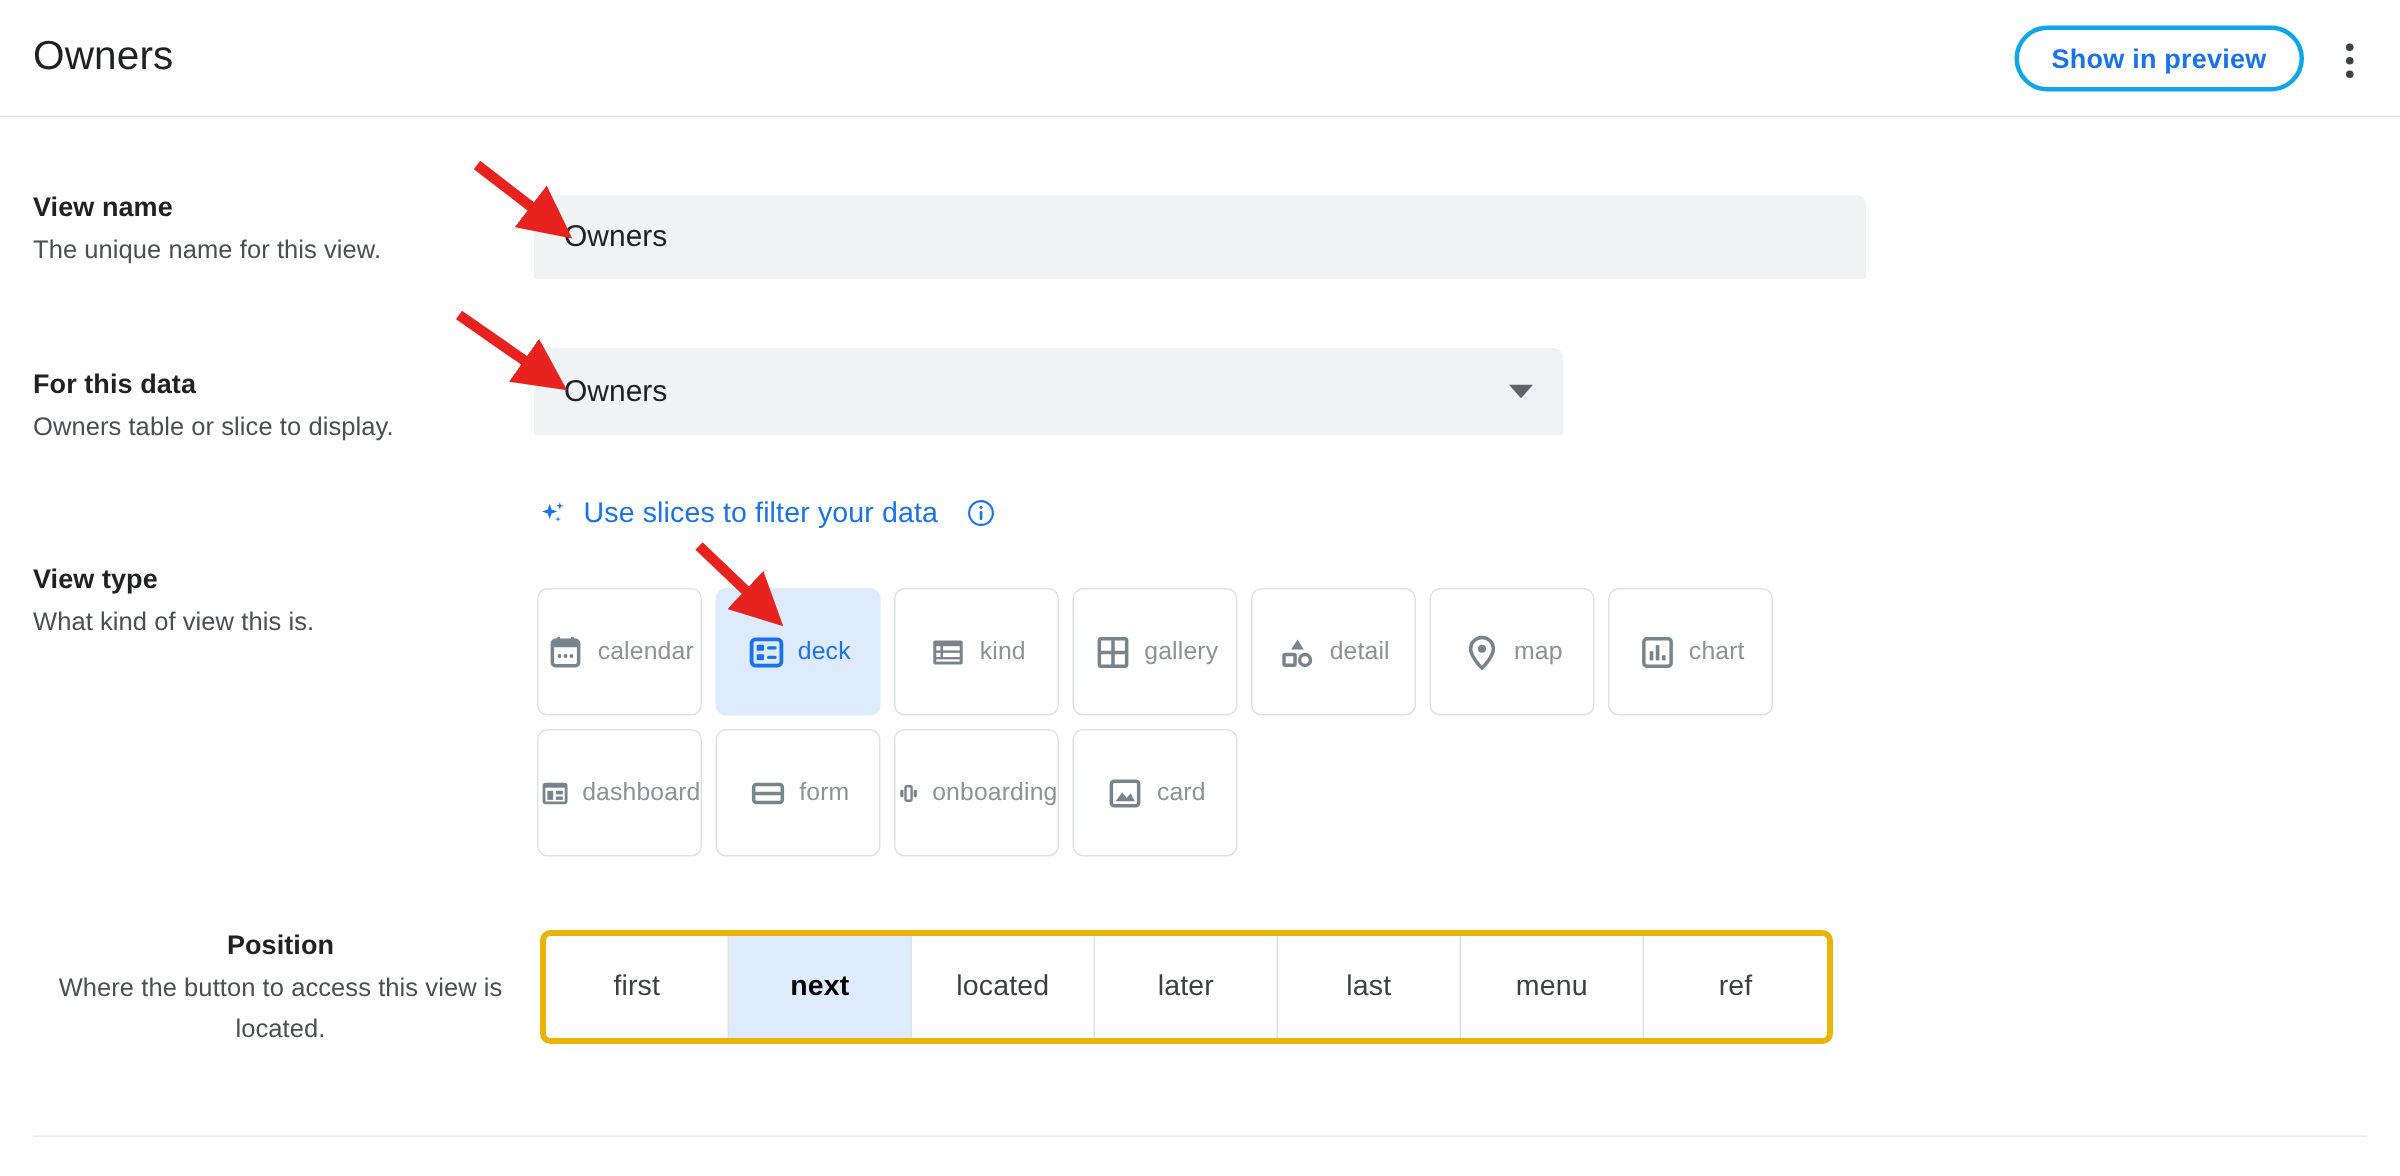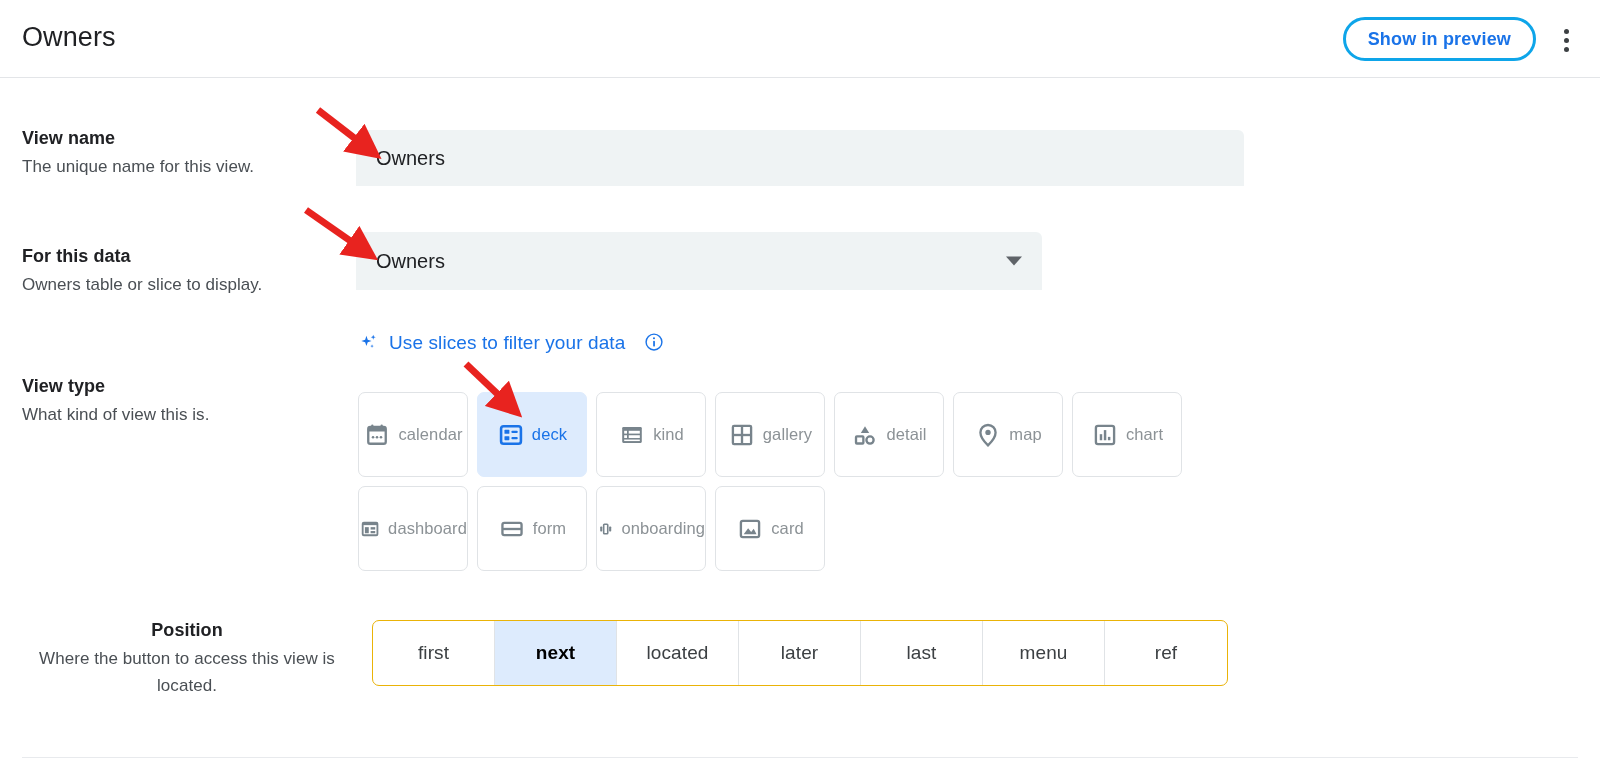--- a/index.html
+++ b/index.html
@@ -106,23 +106,23 @@
     align-items: center; justify-content: center;
     gap: 7px; cursor: pointer;
   }
   .tile .ic { width: 28px; height: 28px; display: block; }
   .tile .nm { font-size: 16.5px; color: #8c9296; letter-spacing: 0.1px; }
   .tile.sel { background: #ddebfd; border-color: #ddebfd; }
   .tile.sel .nm { color: #1a73e8; }
 
   
   .segmented {
-    position: absolute; left: 372px; top: 620px;
-    height: 66px; display: flex;
-    border: 1px solid #eab308; border-radius: 7px;
+    position: absolute; left: 360px; top: 620px;
+    height: 76px; display: flex;
+    border: 4px solid #eab308; border-radius: 7px;
     overflow: hidden; background: #fff;
   }
   .seg {
     width: 122px; height: 100%;
     display: flex; align-items: center; justify-content: center;
     font-size: 19px; color: #3c4043;
     border-right: 1px solid #e0e3e6;
     cursor: pointer; letter-spacing: 0.1px;
   }
   .seg:last-child { border-right: none; }

